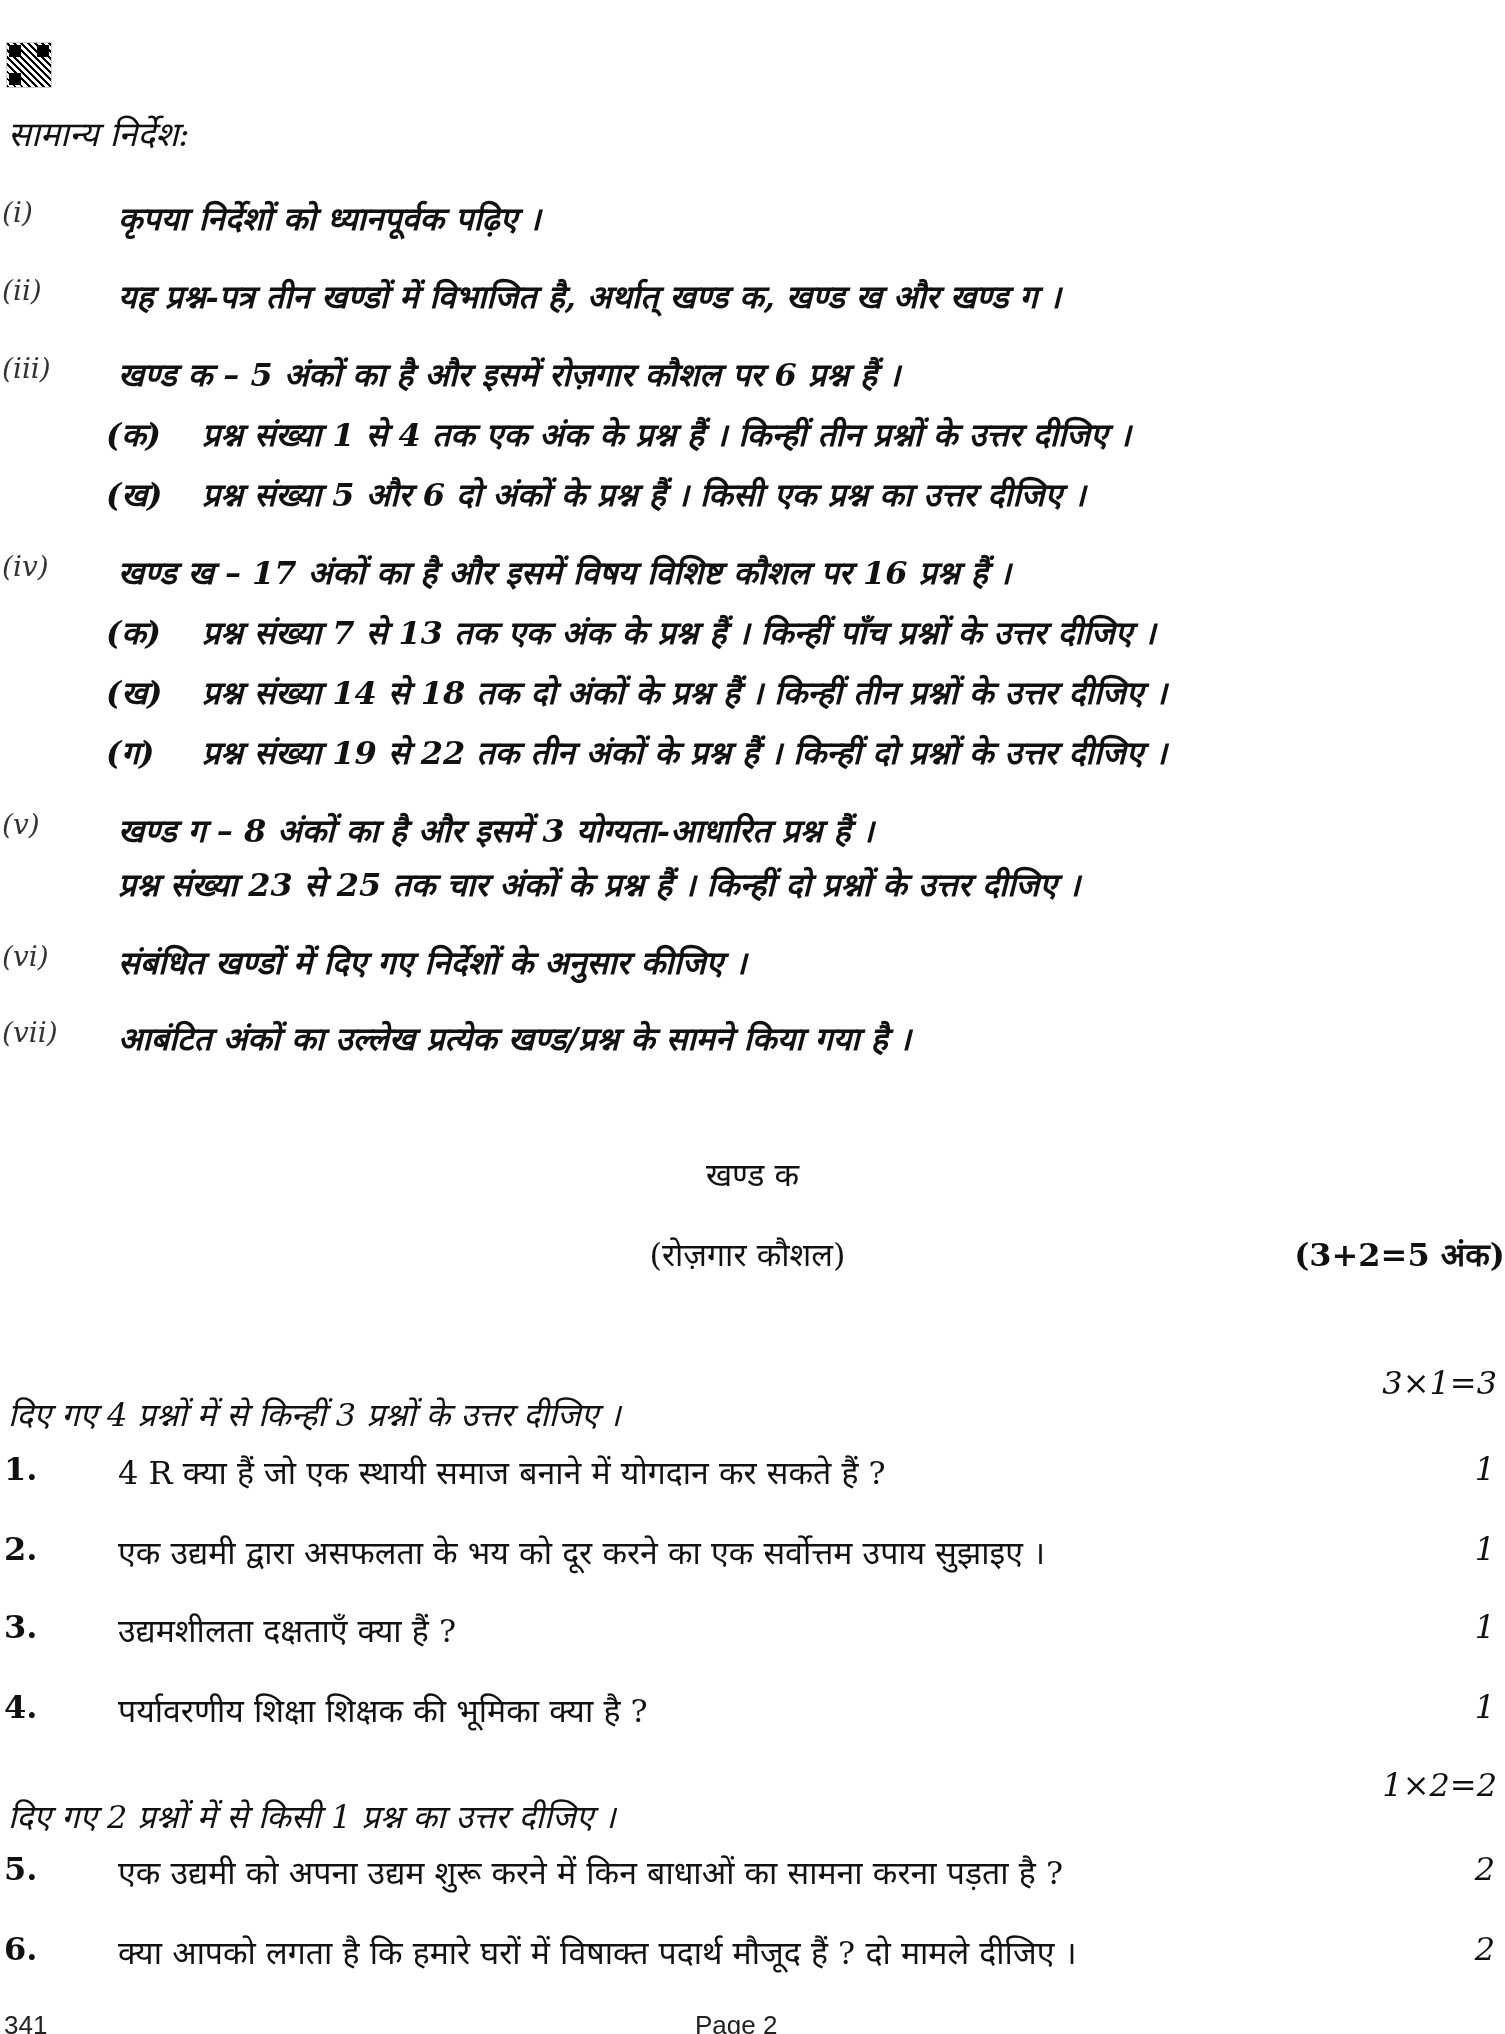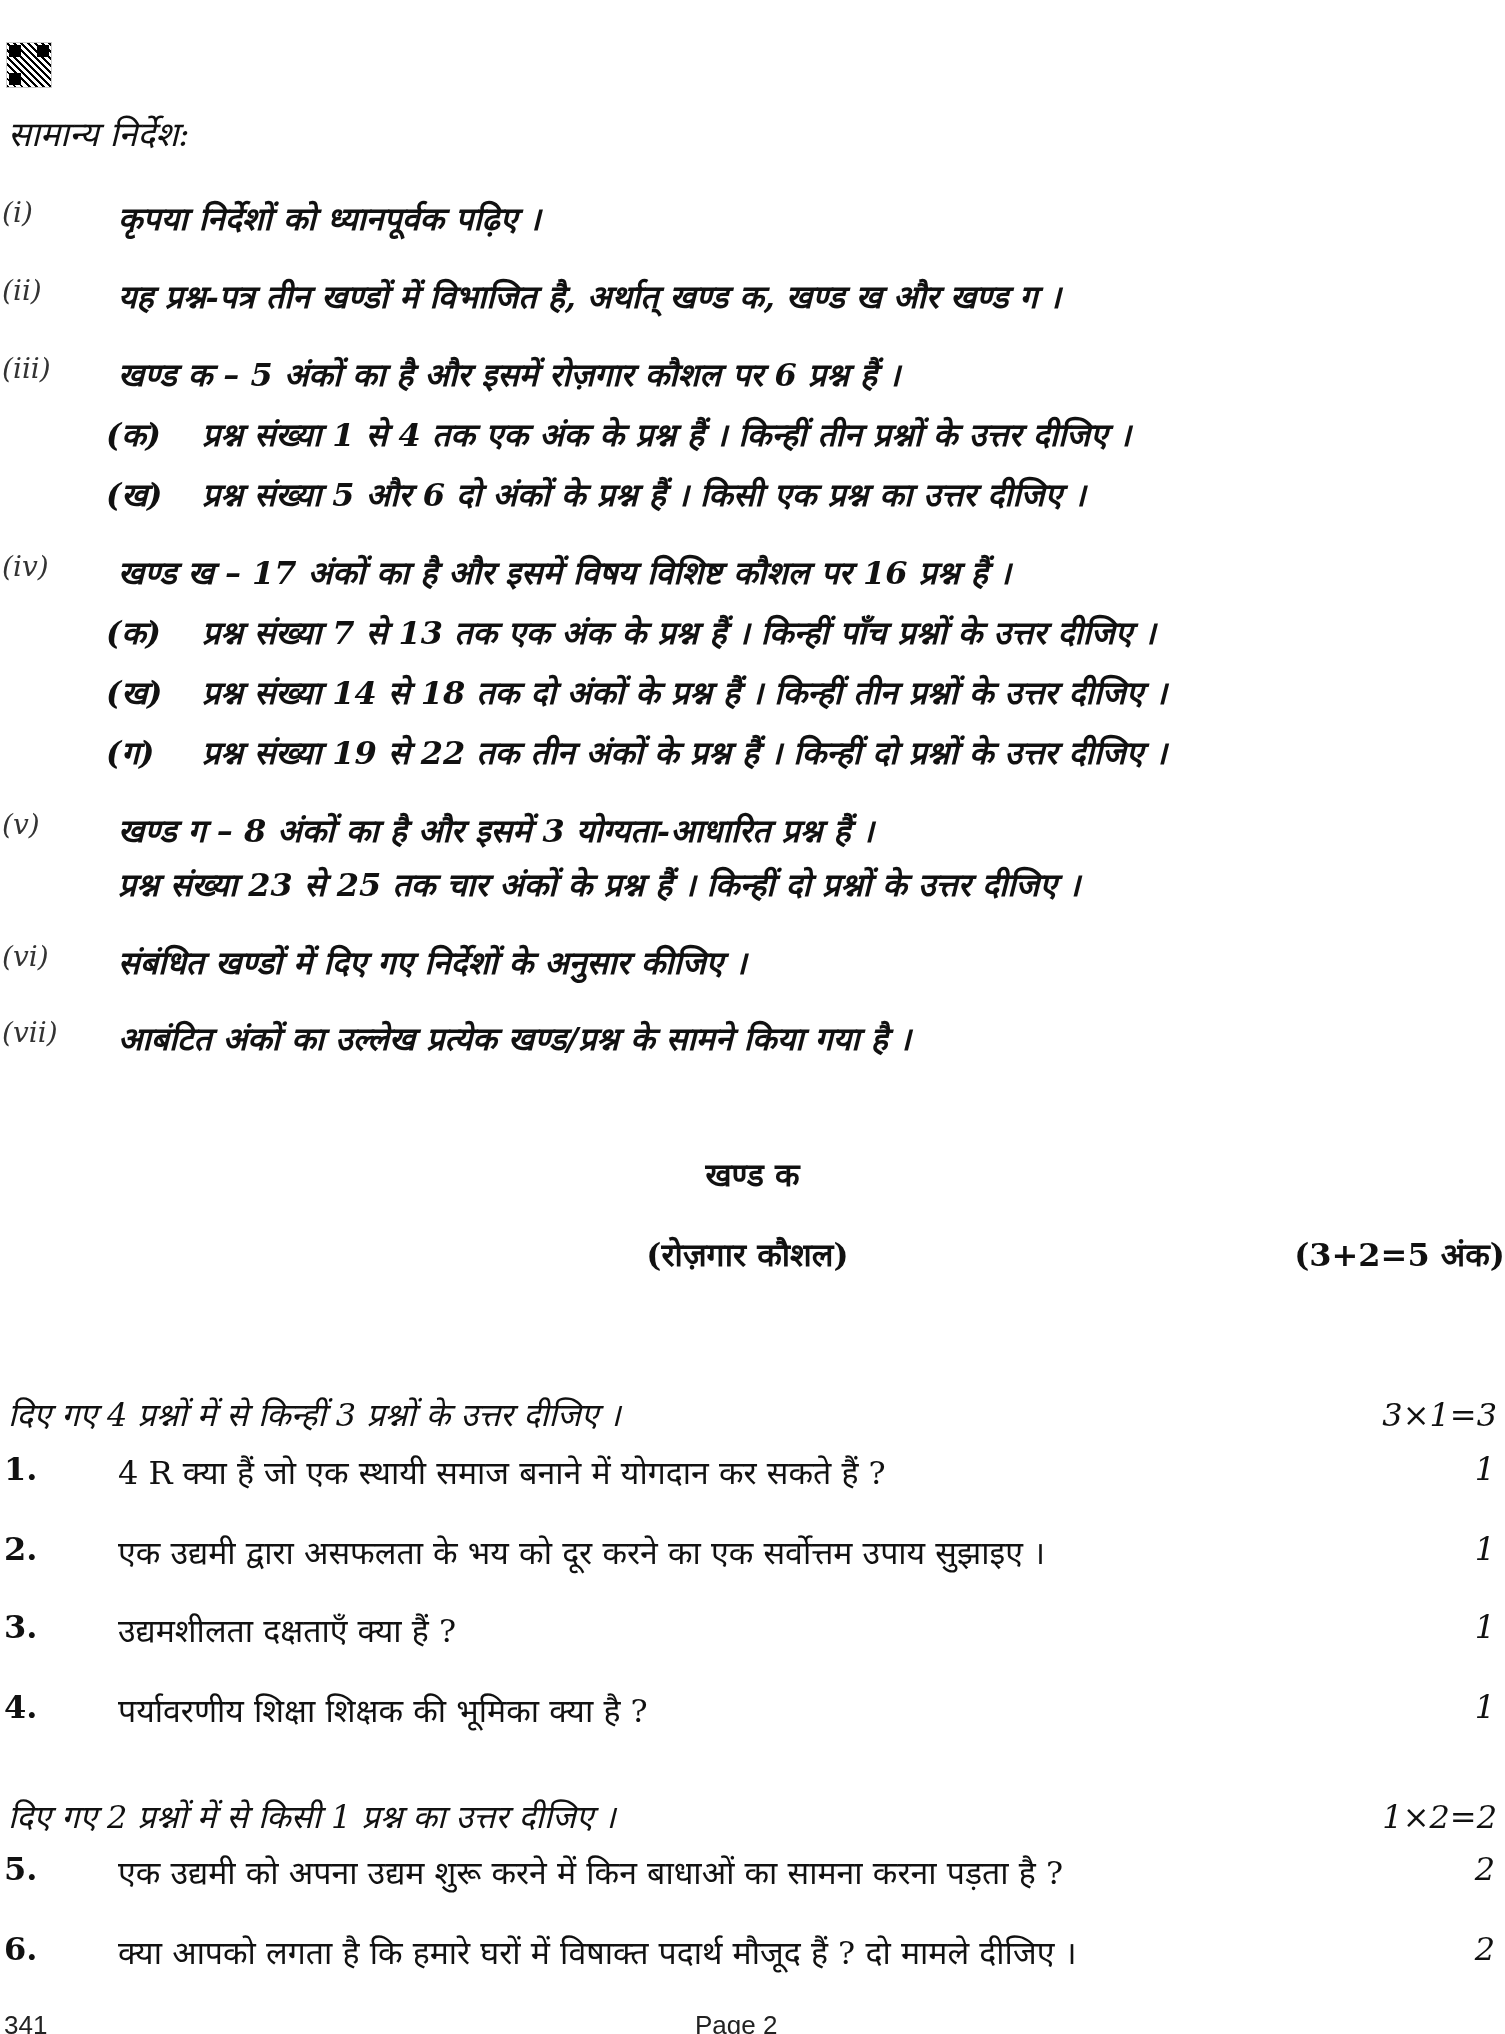--- a/index.html
+++ b/index.html
@@ -22,24 +22,24 @@
     font-size: 34px; font-weight: normal; font-style: italic;
   }
   .inst { position: absolute; left: 0; width: 1505px; font-size: 32px; font-style: italic; font-weight: bold; }
   .inst .num {
     position: absolute; left: 2px; font-weight: normal; font-size: 28px;
     font-family: "DejaVu Serif", "Liberation Serif", serif; color: #333;
   }
   .inst .txt { position: absolute; left: 118px; white-space: nowrap; }
   .inst .sub { position: absolute; left: 106px; white-space: nowrap; }
   .inst .sub .lab { display: inline-block; width: 96px; }
-  .center { position: absolute; left: 0; width: 1505px; text-align: center; font-size: 32px; font-weight: bold; }
+  .center { position: absolute; left: 0; width: 1505px; text-align: center; font-size: 32px; font-weight: normal; }
   .marks-right { position: absolute; right: 0; font-size: 32px; font-weight: bold; white-space: nowrap; text-align: right; }
   .group { position: absolute; left: 8px; font-size: 32px; font-style: italic; white-space: nowrap; margin-top: 28px; }
-  .group-marks { position: absolute; right: 8px; font-size: 32px; font-style: italic; white-space: nowrap; margin-top: 32px; }
+  .group-marks { position: absolute; right: 8px; font-size: 32px; font-style: italic; white-space: nowrap; }
   .q { position: absolute; left: 0; width: 1505px; font-size: 32px; }
   .q .qn { position: absolute; left: 4px; font-weight: bold; font-family: "DejaVu Serif", "Liberation Serif", serif; }
   .q .qt { position: absolute; left: 118px; white-space: nowrap; }
   .q .qm { position: absolute; right: 10px; font-style: italic; }
   .footer { position: absolute; top: 2010px; font-size: 26px; font-family: "Liberation Sans", sans-serif; color: #222; }
 </style>
 </head>
 <body>
 
 <div class="qr"></div>

